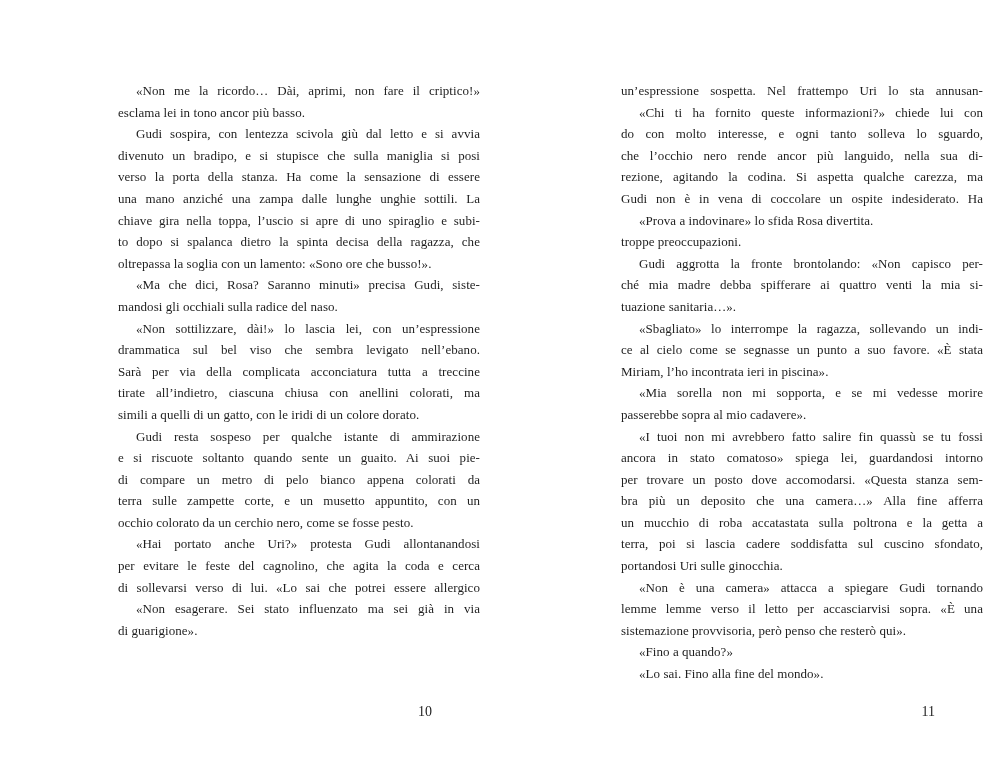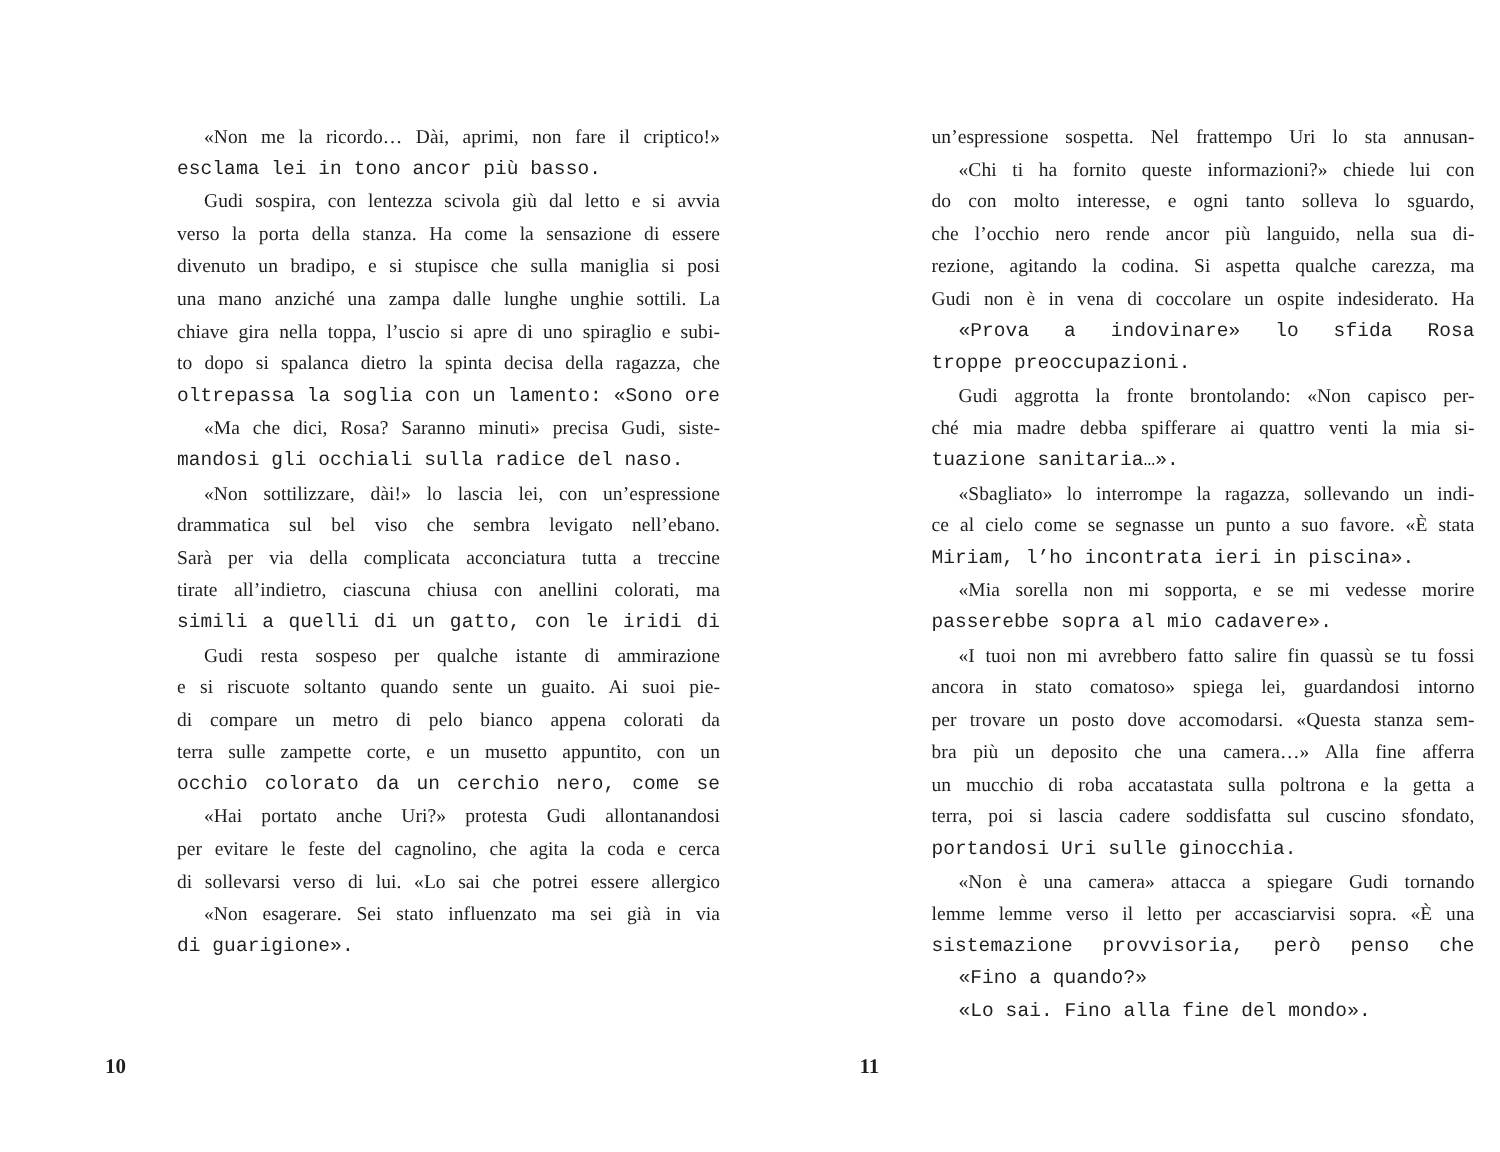--- a/index.html
+++ b/index.html
@@ -37,45 +37,44 @@
   .line {
     height: 21.6px;
     line-height: 21.6px;
     overflow: hidden;
     text-align: justify;
     text-align-last: justify;
     hyphens: none;
     word-break: normal;
   }
   .line.first { text-indent: 18px; }
-  .line.last  { text-align-last: left; font-family: Liberation Mono, monospace; }
+  .line.last  { text-align-last: left; }
   .page-number {
     position: absolute;
     top: 702px;
     left: 0;
     width: 362px;
-    text-align: left;
+    text-align: right;
     font-size: 14px;
     line-height: 20px;
     color: #1e1e1e;
-    font-weight: bold;
   }
 </style>
 </head>
 <body>
 
 <div class="spread">
 
   <section class="page page-left">
     <div class="page-text" id="left-page-text">
         <div class="line first">«Non me la ricordo… Dài, aprimi, non fare il criptico!»</div>
         <div class="line last">esclama lei in tono ancor più basso.</div>
         <div class="line first">Gudi sospira, con lentezza scivola giù dal letto e si avvia</div>
+        <div class="line">divenuto un bradipo, e si stupisce che sulla maniglia si posi</div>
         <div class="line">verso la porta della stanza. Ha come la sensazione di essere</div>
-        <div class="line">divenuto un bradipo, e si stupisce che sulla maniglia si posi</div>
         <div class="line">una mano anziché una zampa dalle lunghe unghie sottili. La</div>
         <div class="line">chiave gira nella toppa, l’uscio si apre di uno spiraglio e subi-</div>
         <div class="line">to dopo si spalanca dietro la spinta decisa della ragazza, che</div>
         <div class="line last">oltrepassa la soglia con un lamento: «Sono ore che busso!».</div>
         <div class="line first">«Ma che dici, Rosa? Saranno minuti» precisa Gudi, siste-</div>
         <div class="line last">mandosi gli occhiali sulla radice del naso.</div>
         <div class="line first">«Non sottilizzare, dài!» lo lascia lei, con un’espressione</div>
         <div class="line">drammatica sul bel viso che sembra levigato nell’ebano.</div>
         <div class="line">Sarà per via della complicata acconciatura tutta a treccine</div>
         <div class="line">tirate all’indietro, ciascuna chiusa con anellini colorati, ma</div>

